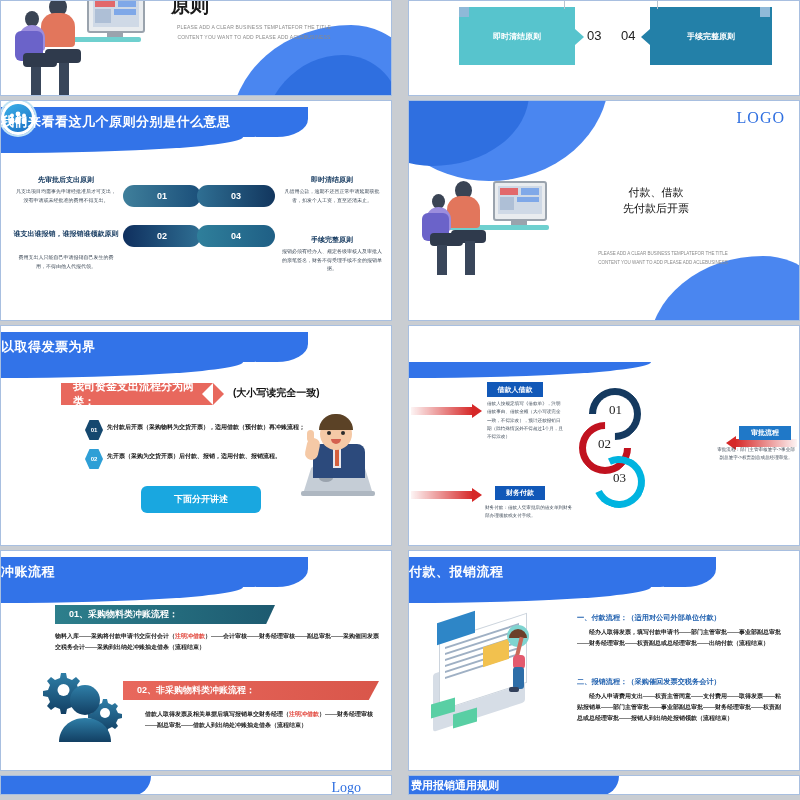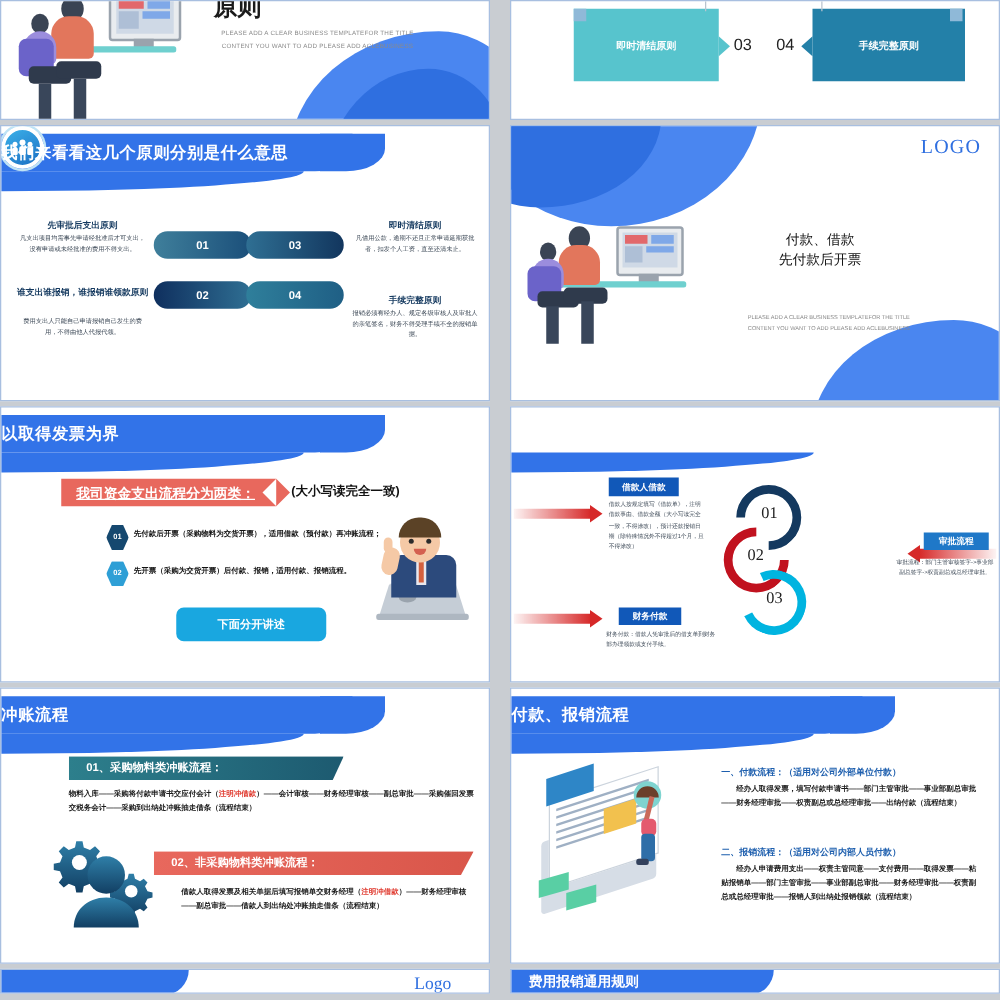--- a/index.html
+++ b/index.html
@@ -140,21 +140,21 @@
   .h-blue { position:absolute; font-size:7.2px; font-weight:bold; color:#1e5fae; }
   .p-blue { position:absolute; font-size:6px; color:#1a1a1a; line-height:1.85; font-weight:bold;}
 
   
   .b-blob { position:absolute; left:0; top:0; width:150px; height:20px;
             background:#3273e8; border-radius:0 0 40px 0;}
   .b-pale { position:absolute; left:60px; top:0; width:150px; height:20px;
             background:#dceaff; border-radius:0 0 40px 0; z-index:-1;}
   .b-logo { position:absolute; right:30px; top:4px; font-size:14px; color:#2f6fe0;
             font-family:"Liberation Serif", serif;}
-  .b-title{ position:absolute; left:14px; top:2px; color:#fff; font-size:11px; font-weight:bold;}
+  .b-title{ position:absolute; left:2px; top:2px; color:#fff; font-size:11px; font-weight:bold;}
 </style>
 </head>
 <body>
 
 <div class="grid">
 
   <div class="slide cut-top">
     <div class="s1-blob"></div>
     <div class="s1-blob2"></div>
 
@@ -278,21 +278,21 @@
       <div style="position:absolute;left:56px;top:140px;width:10px;height:34px;background:#39465a;"></div>
     </div>
   </div>
 
   <div class="slide">
     <div class="banner">
       <span class="banner-title">以取得发票为界</span>
     </div>
     <div class="banner-wave"></div>
 
-    <div class="redribbon" style="left:48px;top:57px;width:172px;text-decoration:underline;">
+    <div class="redribbon" style="left:60px;top:57px;width:152px;">
       <span>我司资金支出流程分为两类：</span>
     </div>
     <div style="position:absolute;left:232px;top:60px;font-size:10px;font-weight:bold;color:#111;">(大小写读完全一致)</div>
 
     <div class="hexnum" style="left:84px;top:94px;background:#15486f;">01</div>
     <div style="position:absolute;left:106px;top:97px;width:275px;font-size:6px;font-weight:bold;color:#111;">先付款后开票（采购物料为交货开票），适用借款（预付款）再冲账流程；</div>
 
     <div class="hexnum" style="left:84px;top:123px;background:#2e9fd6;">02</div>
     <div style="position:absolute;left:106px;top:126px;width:275px;font-size:6px;font-weight:bold;color:#111;">先开票（采购为交货开票）后付款、报销，适用付款、报销流程。</div>
 
@@ -418,21 +418,21 @@
       <div style="position:absolute;left:104px;top:104px;width:12px;height:14px;background:#e45a6e;border-radius:4px;"></div>
       <div style="position:absolute;left:104px;top:116px;width:11px;height:22px;background:#2e6ea8;border-radius:3px;"></div>
       <div style="position:absolute;left:100px;top:136px;width:10px;height:5px;background:#33415c;border-radius:2px;"></div>
       <div style="position:absolute;left:22px;top:150px;width:24px;height:14px;background:#59cfa4;transform:skewY(-16deg);"></div>
       <div style="position:absolute;left:44px;top:160px;width:24px;height:14px;background:#59cfa4;transform:skewY(-16deg);"></div>
     </div>
 
     <div class="h-blue" style="left:168px;top:62px;">一、付款流程：（适用对公司外部单位付款）</div>
     <div class="p-blue" style="left:168px;top:76px;width:208px;text-indent:12px;">经办人取得发票，填写付款申请书——部门主管审批——事业部副总审批——财务经理审批——权责副总或总经理审批——出纳付款（流程结束）</div>
 
-    <div class="h-blue" style="left:168px;top:126px;">二、报销流程：（适用对公司内部人员付款）</div>
+    <div class="h-blue" style="left:168px;top:126px;">二、报销流程：（采购催回发票交税务会计）</div>
     <div class="p-blue" style="left:168px;top:140px;width:208px;text-indent:12px;">经办人申请费用支出——权责主管同意——支付费用——取得发票——粘贴报销单——部门主管审批——事业部副总审批——财务经理审批——权责副总或总经理审批——报销人到出纳处报销领款（流程结束）</div>
   </div>
 
   <div class="slide cut-bottom">
     <div class="b-pale"></div>
     <div class="b-blob"></div>
     <div class="b-logo">Logo</div>
   </div>
 
   <div class="slide cut-bottom">

